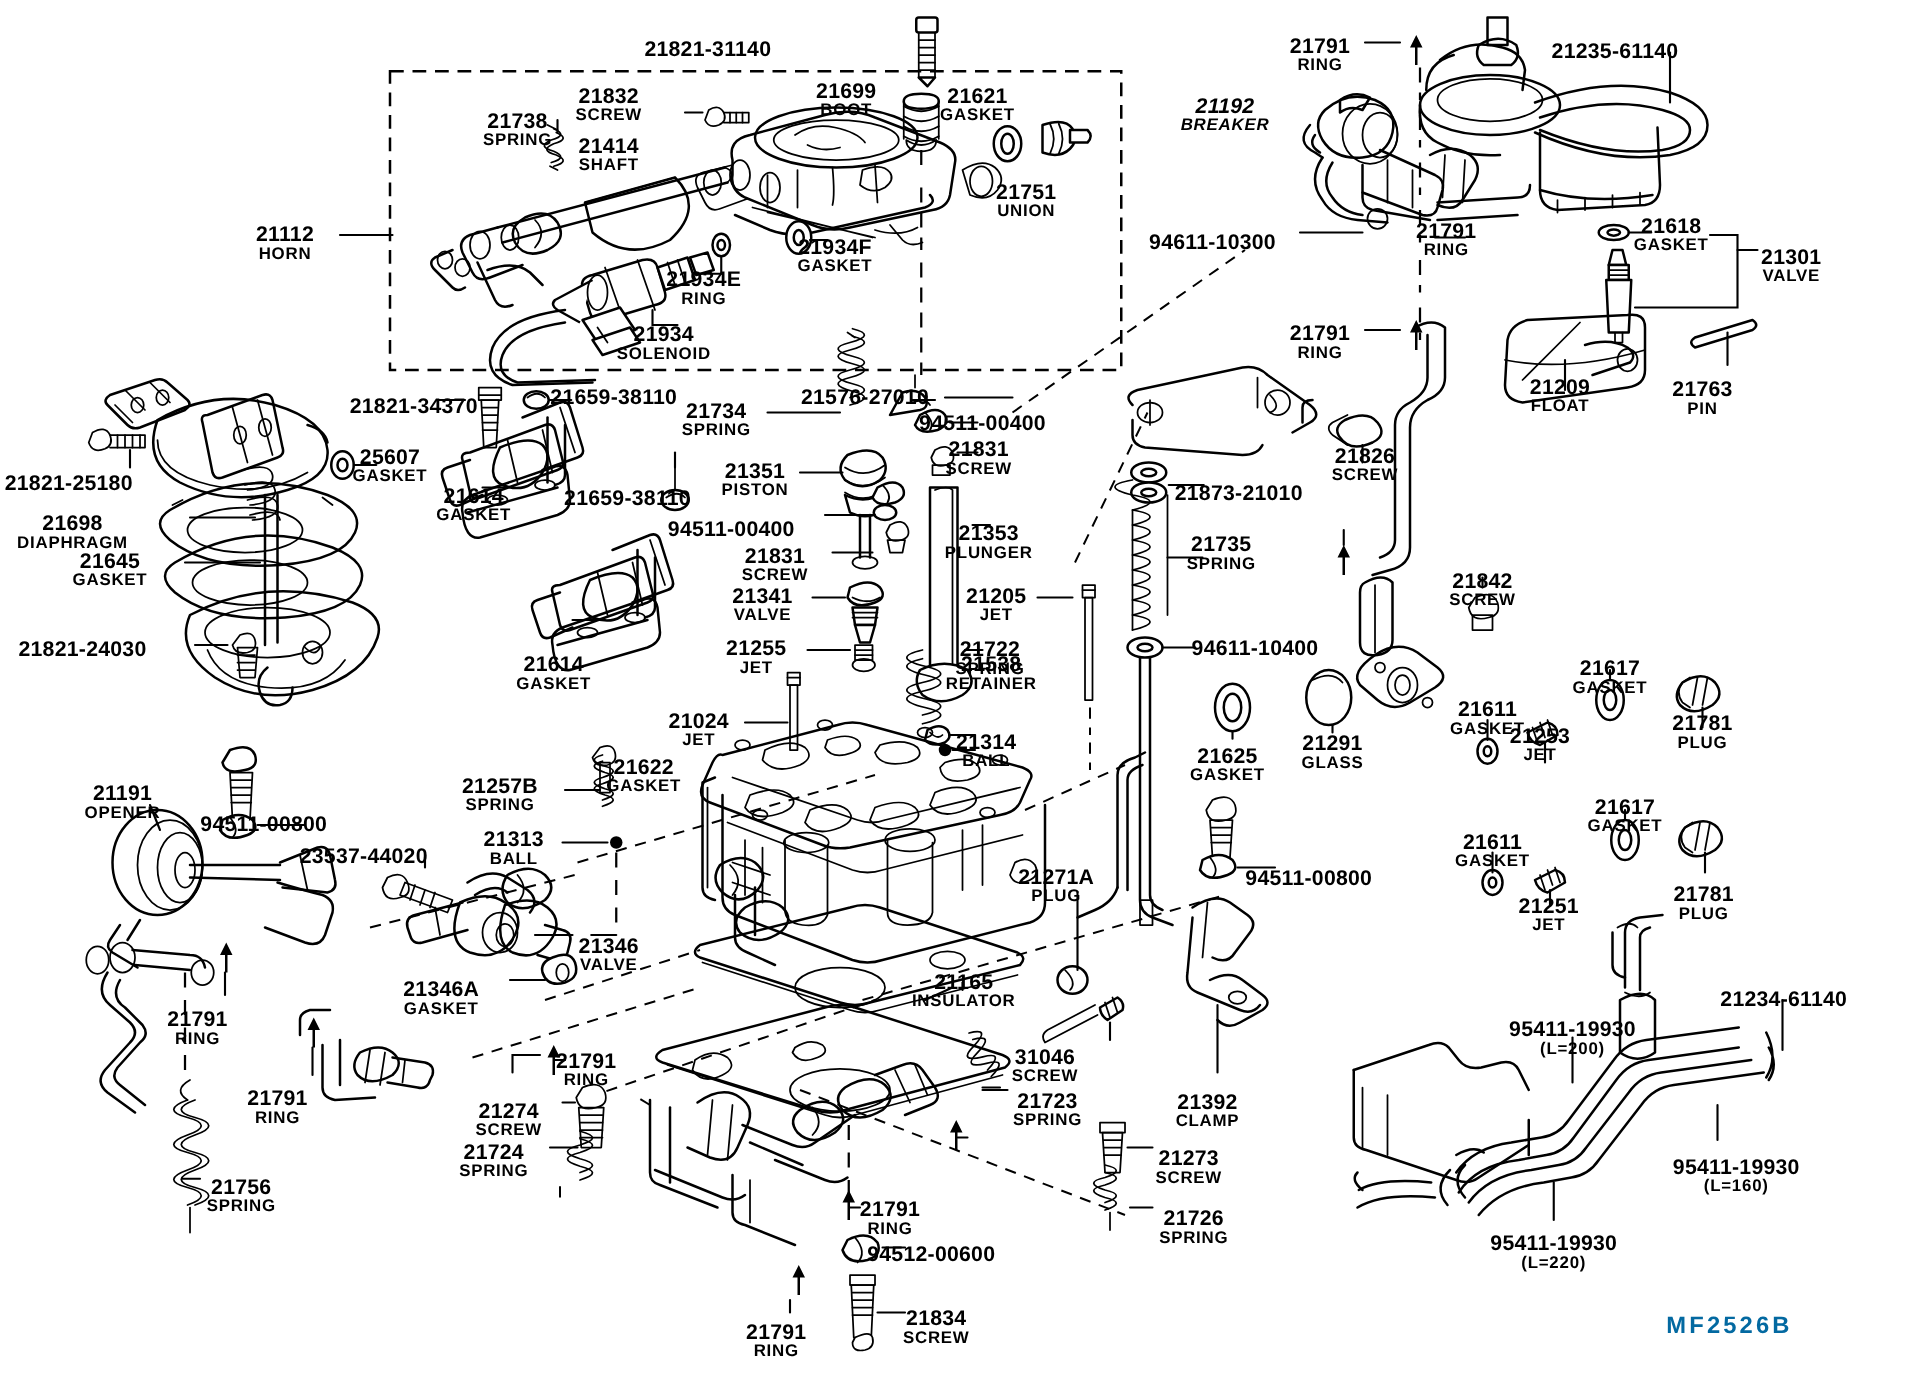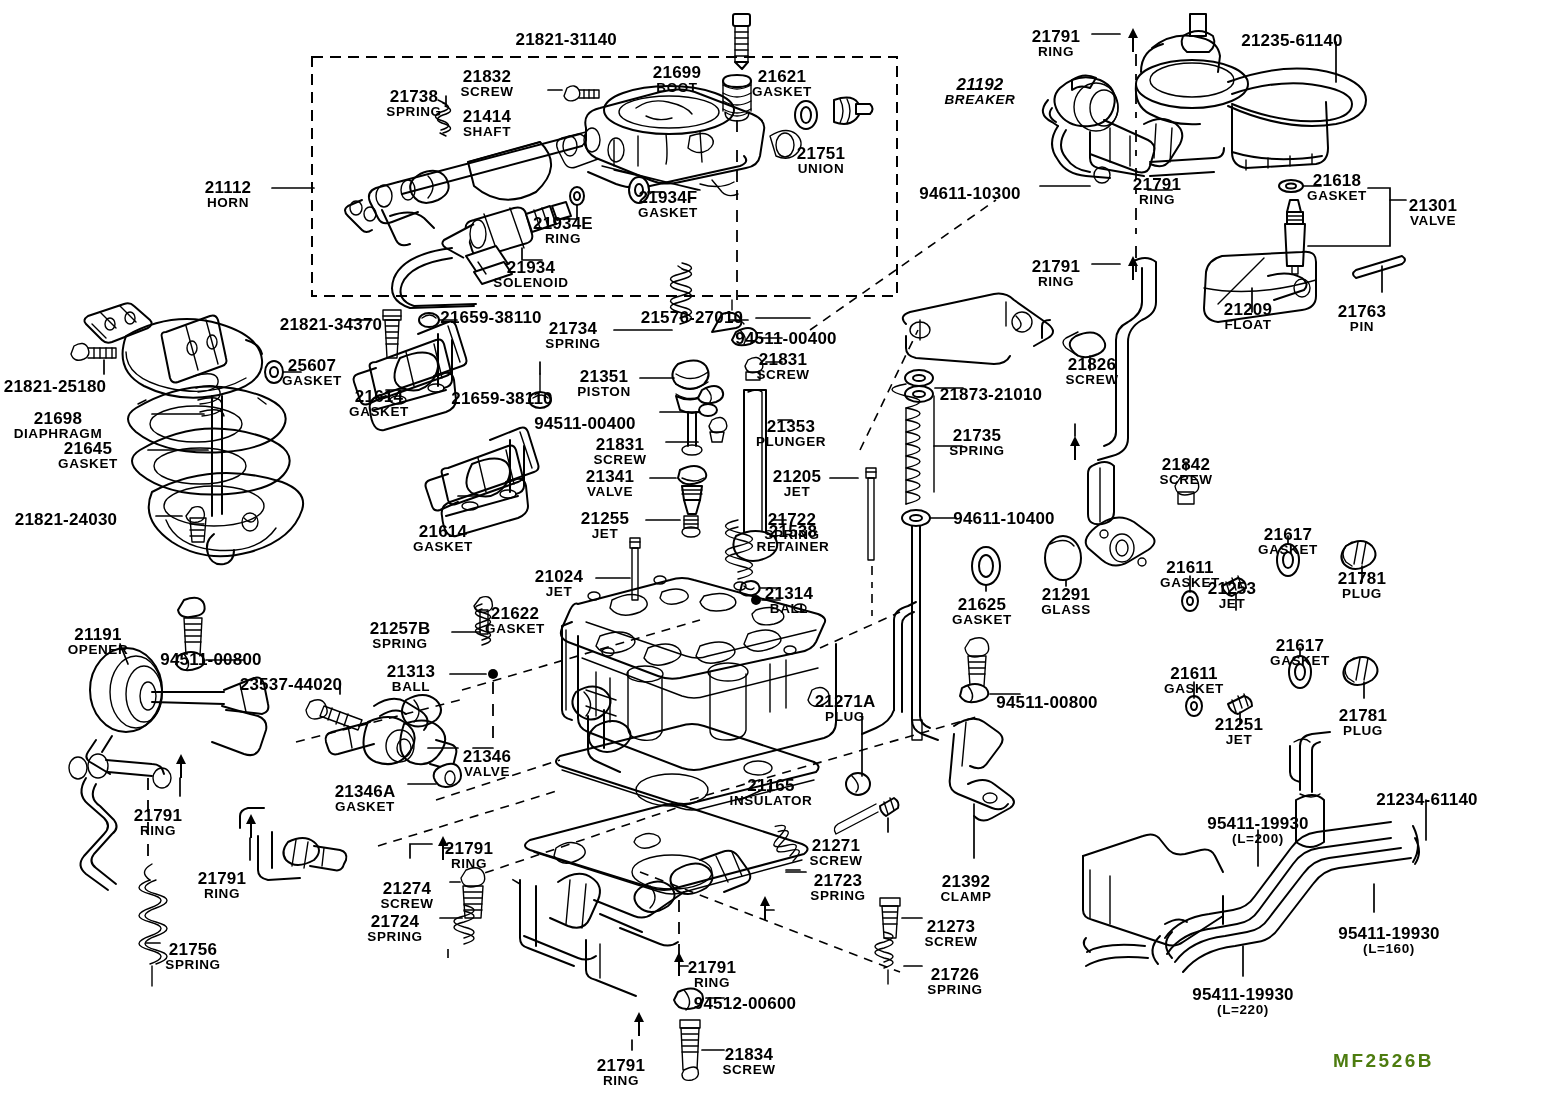--- a/index.html
+++ b/index.html
@@ -20,21 +20,21 @@
     white-space:pre;
     line-height:1.02;
   }
   .lbl .n{display:block;font-size:17px;letter-spacing:0.2px;}
   .lbl .d{display:block;font-size:13.5px;letter-spacing:0.6px;}
   .lbl.c{text-align:center;}
   .lbl.r{text-align:right;}
   #code{
     position:absolute;right:110px;bottom:34px;
     font-size:19px;font-weight:bold;letter-spacing:2.5px;
-    font-family:"Liberation Sans", sans-serif;color:#4d7c0f;
+    font-family:"Liberation Sans", sans-serif;color:#0369a1;
   }
 </style>
 </head>
 <body>
 
 <div id="sheet">
 
   <svg id="art" viewBox="0 0 1544 1106" xmlns="http://www.w3.org/2000/svg">
     <defs>
       <style>
@@ -879,36 +879,36 @@
       <div class="lbl c" style="left: 791px; top: 418px; transform: translateX(-50%);"><span class="n">21353</span><span class="d">PLUNGER</span></div>
       <div class="lbl c" style="left: 797px; top: 468px; transform: translateX(-50%);"><span class="n">21205</span><span class="d">JET</span></div>
       <div class="lbl c" style="left: 792px; top: 511px; transform: translateX(-50%);"><span class="n">21722</span><span class="d">SPRING</span></div>
       <div class="lbl c" style="left: 793px; top: 523px; transform: translateX(-50%);"><span class="n">21538</span><span class="d">RETAINER</span></div>
       <div class="lbl c" style="left: 789px; top: 585px; transform: translateX(-50%);"><span class="n">21314</span><span class="d">BALL</span></div>
       <div class="lbl c" style="left: 559px; top: 568px; transform: translateX(-50%);"><span class="n">21024</span><span class="d">JET</span></div>
       <div class="lbl c" style="left: 515px; top: 605px; transform: translateX(-50%);"><span class="n">21622</span><span class="d">GASKET</span></div>
       <div class="lbl c" style="left: 400px; top: 620px; transform: translateX(-50%);"><span class="n">21257B</span><span class="d">SPRING</span></div>
       <div class="lbl c" style="left: 411px; top: 663px; transform: translateX(-50%);"><span class="n">21313</span><span class="d">BALL</span></div>
       <div class="lbl c" style="left: 487px; top: 748px; transform: translateX(-50%);"><span class="n">21346</span><span class="d">VALVE</span></div>
-      <div class="lbl c" style="left: 365px; top: 783px; transform: translateX(-50%);"><span class="n">21346A</span><span class="d">GASKET</span></div>
+      <div class="lbl c" style="left: 353px; top: 783px; transform: translateX(-50%);"><span class="n">21346A</span><span class="d">GASKET</span></div>
       <div class="lbl c" style="left: 291px; top: 676px; transform: translateX(-50%);"><span class="n">23537-44020</span></div>
       <div class="lbl c" style="left: 98px; top: 626px; transform: translateX(-50%);"><span class="n">21191</span><span class="d">OPENER</span></div>
       <div class="lbl c" style="left: 211px; top: 651px; transform: translateX(-50%);"><span class="n">94511-00800</span></div>
       <div class="lbl c" style="left: 158px; top: 807px; transform: translateX(-50%);"><span class="n">21791</span><span class="d">RING</span></div>
       <div class="lbl c" style="left: 222px; top: 870px; transform: translateX(-50%);"><span class="n">21791</span><span class="d">RING</span></div>
       <div class="lbl c" style="left: 193px; top: 941px; transform: translateX(-50%);"><span class="n">21756</span><span class="d">SPRING</span></div>
       <div class="lbl c" style="left: 469px; top: 840px; transform: translateX(-50%);"><span class="n">21791</span><span class="d">RING</span></div>
       <div class="lbl c" style="left: 407px; top: 880px; transform: translateX(-50%);"><span class="n">21274</span><span class="d">SCREW</span></div>
       <div class="lbl c" style="left: 395px; top: 913px; transform: translateX(-50%);"><span class="n">21724</span><span class="d">SPRING</span></div>
       <div class="lbl c" style="left: 712px; top: 959px; transform: translateX(-50%);"><span class="n">21791</span><span class="d">RING</span></div>
       <div class="lbl c" style="left: 745px; top: 995px; transform: translateX(-50%);"><span class="n">94512-00600</span></div>
       <div class="lbl c" style="left: 749px; top: 1046px; transform: translateX(-50%);"><span class="n">21834</span><span class="d">SCREW</span></div>
       <div class="lbl c" style="left: 621px; top: 1057px; transform: translateX(-50%);"><span class="n">21791</span><span class="d">RING</span></div>
       <div class="lbl c" style="left: 771px; top: 777px; transform: translateX(-50%);"><span class="n">21165</span><span class="d">INSULATOR</span></div>
-      <div class="lbl c" style="left: 836px; top: 837px; transform: translateX(-50%);"><span class="n">21271</span><span class="d">SCREW</span></div>
+      <div class="lbl c" style="left: 836px; top: 837px; transform: translateX(-50%);"><span class="n">31046</span><span class="d">SCREW</span></div>
       <div class="lbl c" style="left: 838px; top: 872px; transform: translateX(-50%);"><span class="n">21723</span><span class="d">SPRING</span></div>
       <div class="lbl c" style="left: 845px; top: 693px; transform: translateX(-50%);"><span class="n">21271A</span><span class="d">PLUG</span></div>
       <div class="lbl c" style="left: 951px; top: 918px; transform: translateX(-50%);"><span class="n">21273</span><span class="d">SCREW</span></div>
       <div class="lbl c" style="left: 955px; top: 966px; transform: translateX(-50%);"><span class="n">21726</span><span class="d">SPRING</span></div>
       <div class="lbl c" style="left: 966px; top: 873px; transform: translateX(-50%);"><span class="n">21392</span><span class="d">CLAMP</span></div>
       <div class="lbl c" style="left: 1047px; top: 694px; transform: translateX(-50%);"><span class="n">94511-00800</span></div>
       <div class="lbl c" style="left: 991px; top: 386px; transform: translateX(-50%);"><span class="n">21873-21010</span></div>
       <div class="lbl c" style="left: 1092px; top: 356px; transform: translateX(-50%);"><span class="n">21826</span><span class="d">SCREW</span></div>
       <div class="lbl c" style="left: 977px; top: 427px; transform: translateX(-50%);"><span class="n">21735</span><span class="d">SPRING</span></div>
       <div class="lbl c" style="left: 1004px; top: 510px; transform: translateX(-50%);"><span class="n">94611-10400</span></div>

